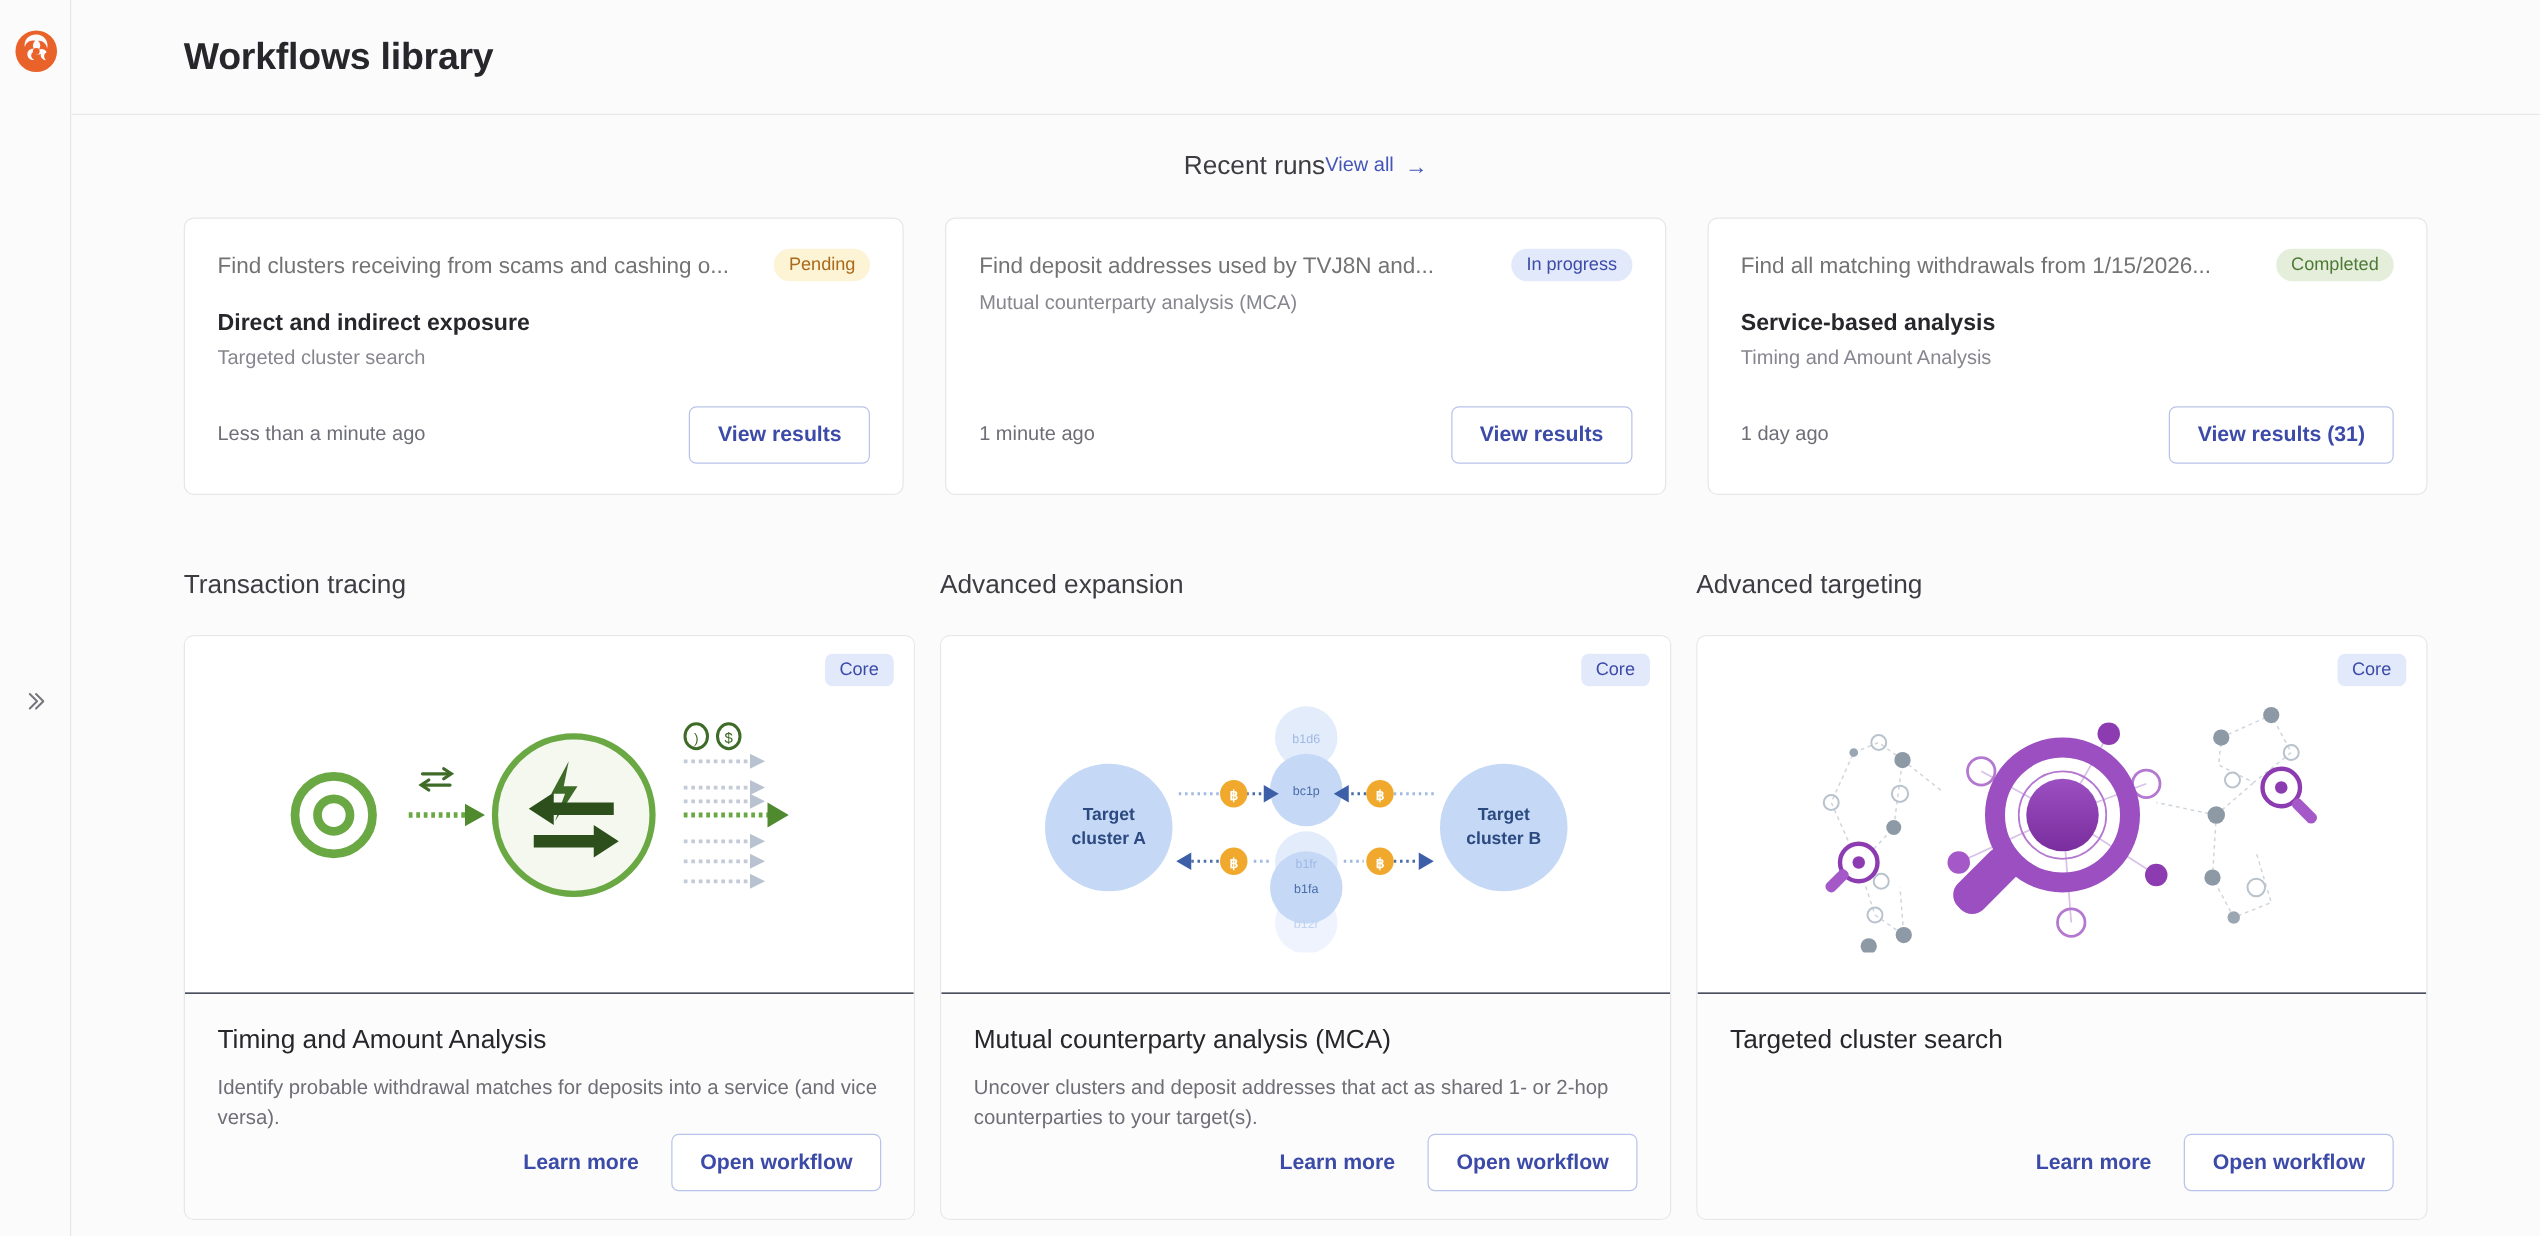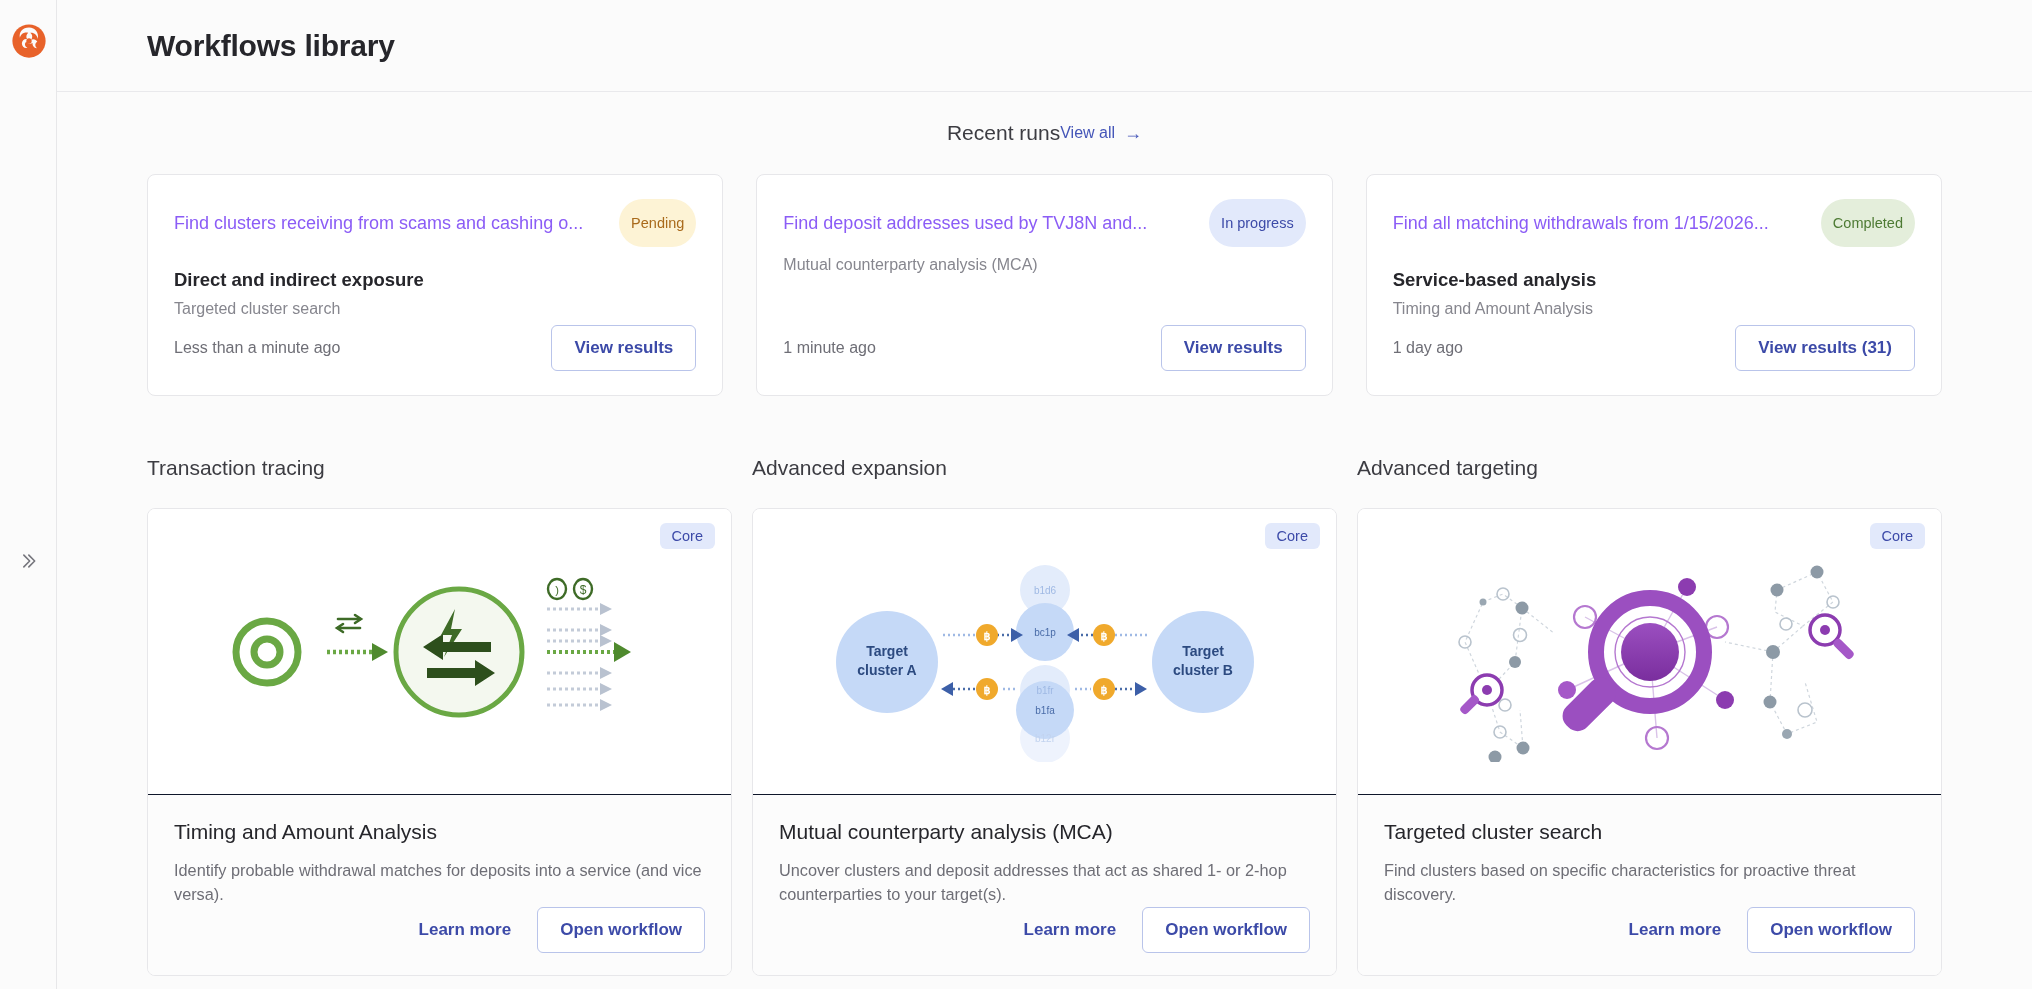--- a/index.html
+++ b/index.html
@@ -116,29 +116,29 @@
     flex-direction: column;
   }
   .run-top {
     display: flex;
     align-items: center;
     justify-content: space-between;
     gap: 12px;
   }
   .run-name {
     font-size: 18px;
-    color: #8b5cf6;
+    color: #737373;
     font-weight: 400;
     white-space: nowrap;
     overflow: hidden;
     text-overflow: ellipsis;
   }
   .badge {
     font-size: 14.5px;
-    padding: 16px 12px;
+    padding: 5px 12px;
     border-radius: 999px;
     white-space: nowrap;
     font-weight: 400;
     text-align: right;
   }
   .badge-pending   { background: #fdf3d5; color: #a96a1b; }
   .badge-progress  { background: #e2e9fb; color: #3c4aa8; }
   .badge-completed { background: #e4eedb; color: #4d7a33; }
 
   .run-workflow {
@@ -527,21 +527,20 @@
                 <circle cx="362" cy="192" r="5" fill="#9aa7b2"></circle>
                 <circle cx="380" cy="168" r="7" fill="none" stroke="#b9c3cd" stroke-width="1.6"></circle>
 
                 <circle cx="400" cy="88" r="15" fill="#fff" stroke="#8c3cb0" stroke-width="3.5"></circle>
                 <circle cx="400" cy="88" r="5" fill="#8c3cb0"></circle>
                 <rect x="408" y="98" width="24" height="9" rx="4" fill="#a558c8" transform="rotate(45 414 103)"></rect>
               </svg>
             </div>
             <div class="wf-body">
               <div class="wf-title">Targeted cluster search</div>
-              <div class="wf-desc">Find clusters based on specific characteristics for proactive threat discovery.</div>
               <div class="wf-actions">
                 <button class="link-btn">Learn more</button>
                 <button class="btn-outline">Open workflow</button>
               </div>
             </div>
           </div>
         </div>
 
       </div>
     </div>

